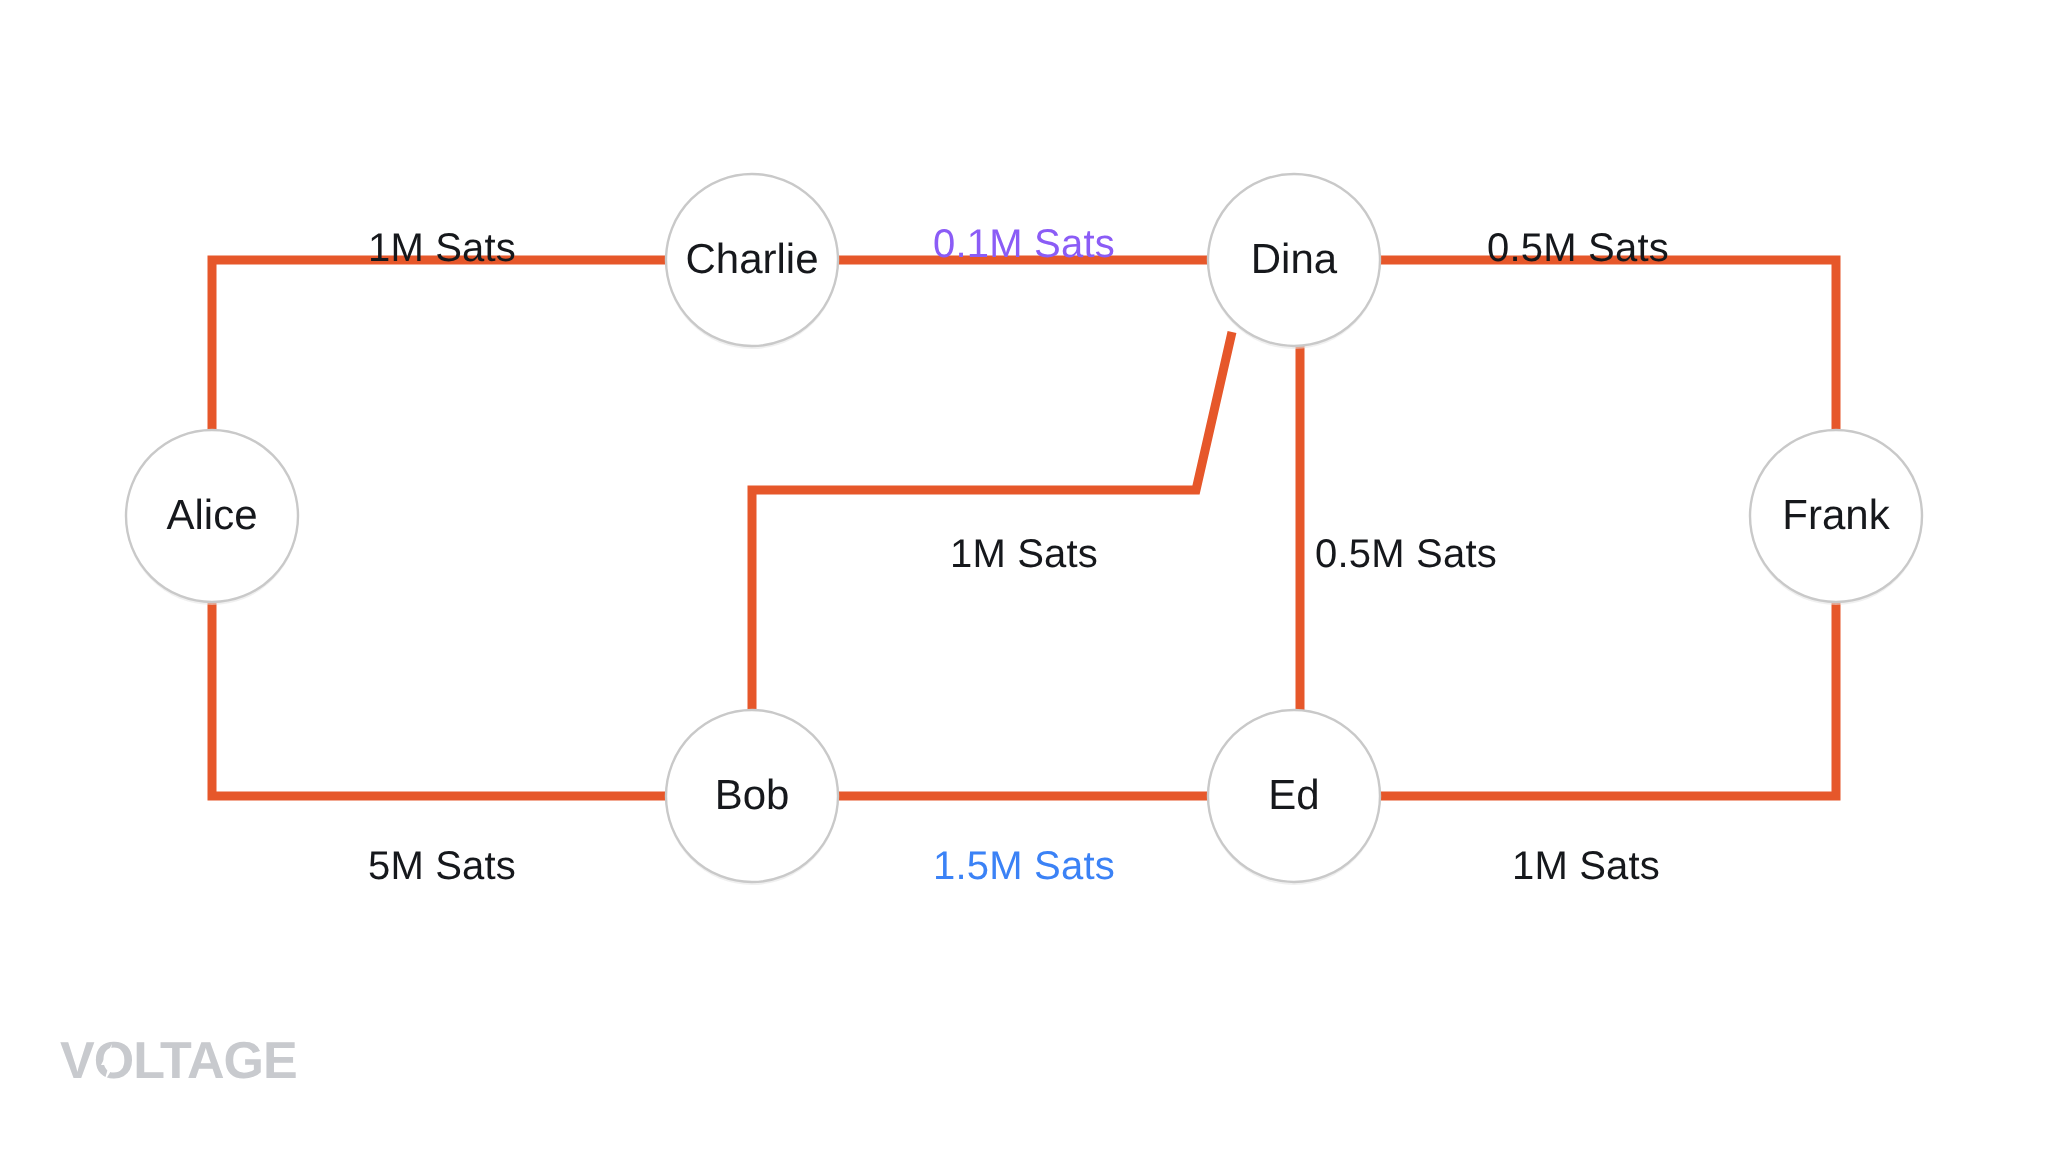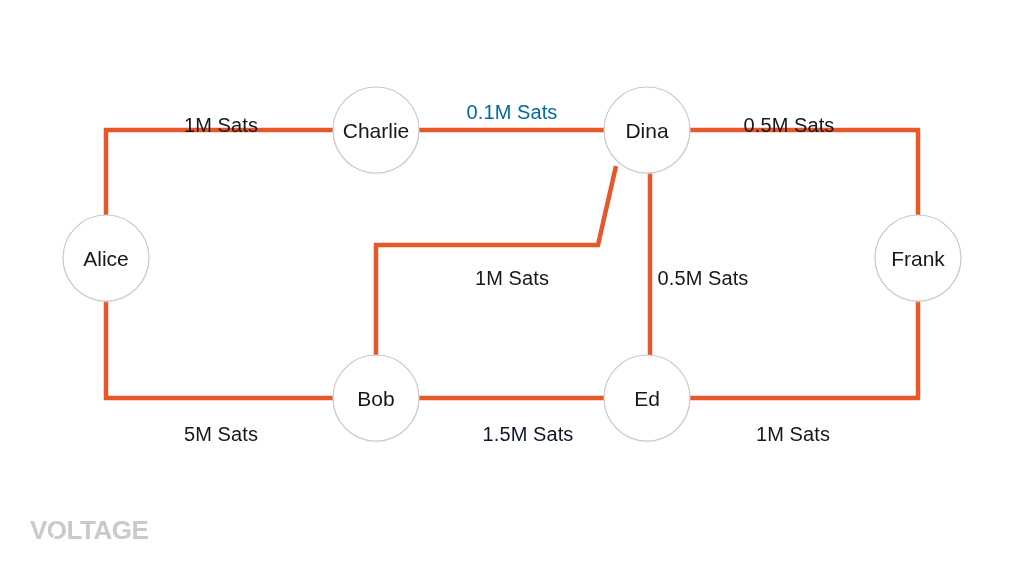--- a/index.html
+++ b/index.html
@@ -107,24 +107,24 @@
         <g>
           <circle cx="647" cy="399.5" r="43" fill="#e3e3e3" opacity="0.55"></circle>
           <circle class="node-circle" cx="647" cy="398" r="43" fill="#ffffff" stroke="#c9c9c9"></circle>
           <text class="node-label" x="647" y="398" fill="#16181c">Ed</text>
         </g>
       </g>
   </svg>
 
   <div id="edge-labels-layer">
       <div class="edge-label" style="left: 221px; top: 113px; color: rgb(22, 24, 28);">1M Sats</div>
-      <div class="edge-label" style="left: 512px; top: 100px; color: #0369a1;">0.1M Sats</div>
+      <div class="edge-label" style="left: 512px; top: 111px; color: #8b5cf6;">0.1M Sats</div>
       <div class="edge-label" style="left: 789px; top: 113px; color: rgb(22, 24, 28);">0.5M Sats</div>
       <div class="edge-label" style="left: 221px; top: 422px; color: rgb(22, 24, 28);">5M Sats</div>
-      <div class="edge-label" style="left: 528px; top: 422px; color: #0f172a; text-align: center;">1.5M Sats</div>
+      <div class="edge-label" style="left: 512px; top: 422px; color: #3b82f6; text-align: center;">1.5M Sats</div>
       <div class="edge-label" style="left: 793px; top: 422px; color: rgb(22, 24, 28);">1M Sats</div>
       <div class="edge-label" style="left: 512px; top: 266px; color: rgb(22, 24, 28);">1M Sats</div>
       <div class="edge-label" style="left: 703px; top: 266px; color: rgb(22, 24, 28);">0.5M Sats</div>
     </div>
 
   <div id="logo">
     <svg width="140" height="30" viewBox="0 0 280 60" xmlns="http://www.w3.org/2000/svg" aria-hidden="true">
       <g id="logo-glyphs" fill="#c8cace">
           <text x="0" y="46" font-family="&quot;Liberation Sans&quot;, sans-serif" font-size="52" font-weight="bold" letter-spacing="-1" fill="#c8cace">VOLTAGE</text>
           <path d="M 52 12 L 41 33 L 49 33 L 44 50 L 58 28 L 49 28 Z" fill="#ffffff"></path>

